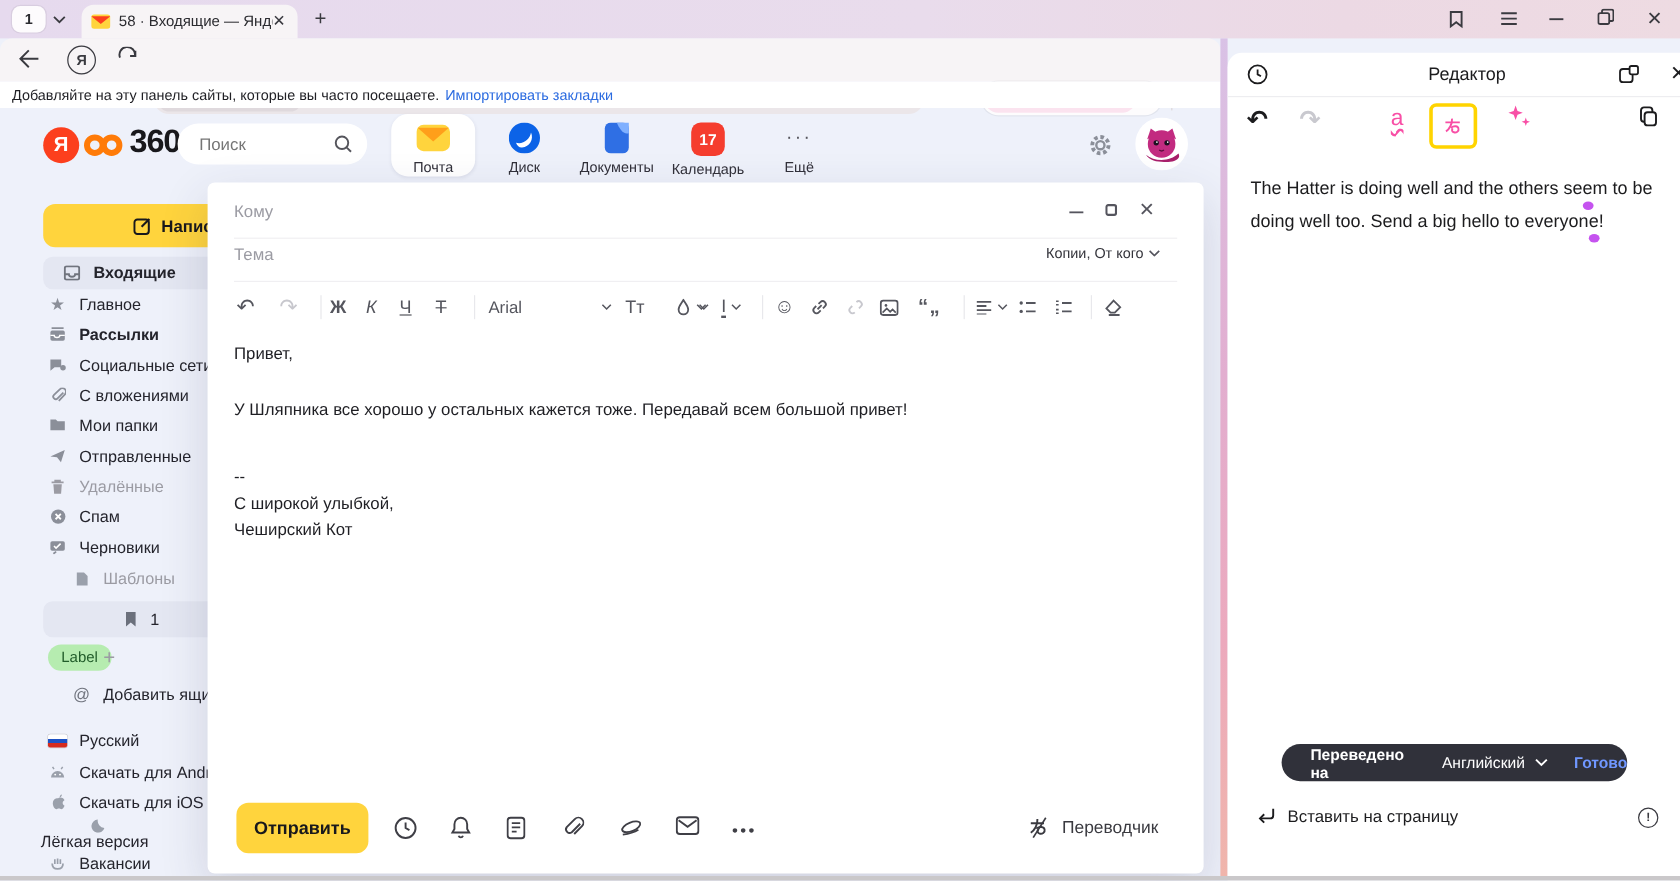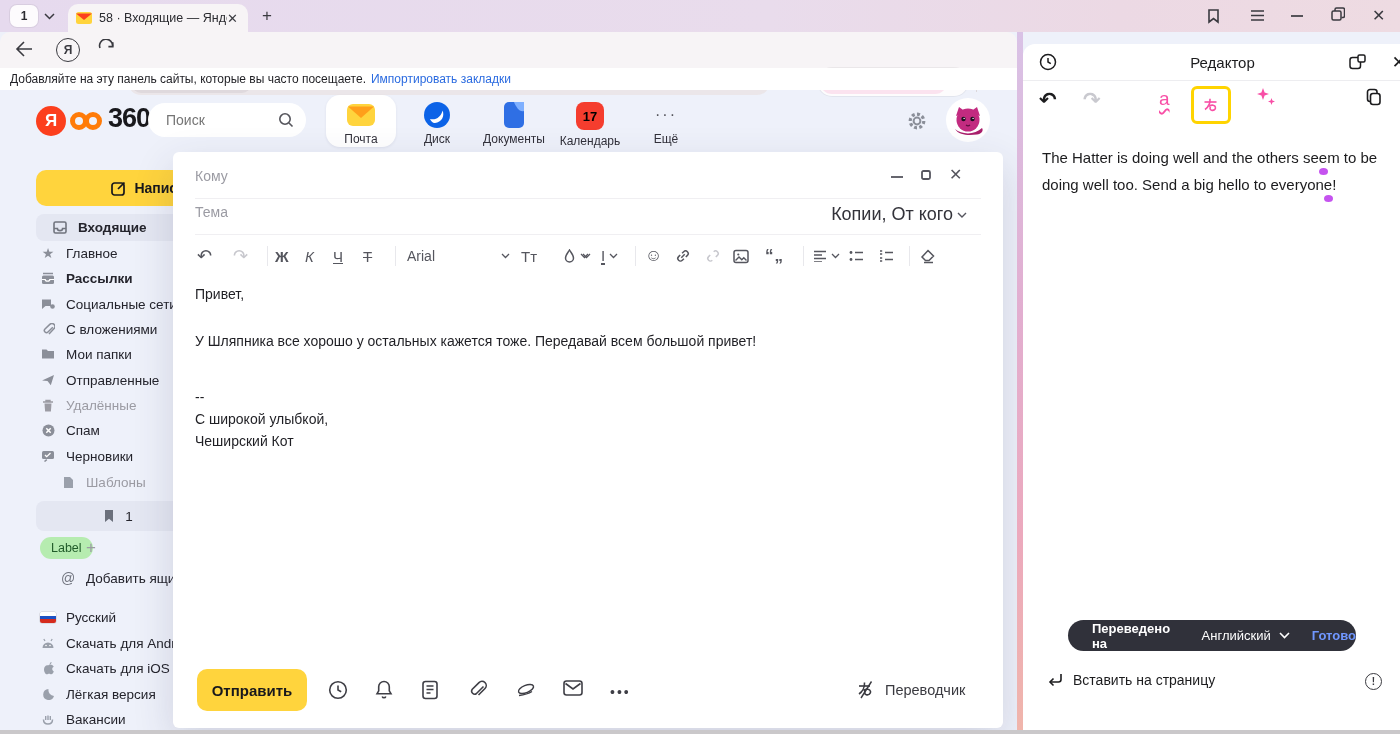--- a/index.html
+++ b/index.html
@@ -27,21 +27,21 @@
   .bmtext{font-size:12px;color:#1f1f24;margin-left:10px;}
   .bmlink{font-size:12px;color:#2b6be0;margin-left:5px;}
   
   .logoYa{left:36px;top:106px;width:30px;height:30px;border-radius:50%;background:#fc3f1d;color:#fff;font-weight:800;font-size:17px;justify-content:center;}
   .logo360{left:106px;top:103px;font-size:27px;font-weight:800;color:#18181c;letter-spacing:-1px;}
   .searchbox{left:148px;top:103px;width:158px;height:34px;background:#fff;border-radius:18px;}
   .searchph{font-size:14px;color:#9b9ba3;margin-left:16px;flex:1;background:transparent;border:none;outline:none;width:90px;}
   .appcol{top:95px;width:70px;text-align:center;}
   .applabel{font-size:12px;color:#32313a;margin-top:4px;}
   .appactive{background:#fff;border-radius:14px;box-shadow:0 1px 3px rgba(40,40,80,.08);}
-  .calicon{width:28px;height:28px;border-radius:8px;background:#f53d2e;color:#000000;font-size:13px;font-weight:700;display:flex;align-items:center;justify-content:center;margin:0 auto;}
+  .calicon{width:28px;height:28px;border-radius:8px;background:#f53d2e;color:#ffffff;font-size:13px;font-weight:700;display:flex;align-items:center;justify-content:center;margin:0 auto;}
   
   .srow{left:24px;height:24px;display:flex;align-items:center;position:absolute;}
   .sic{width:16px;display:flex;justify-content:center;margin-left:16px;color:#8b8f99;}
   .slabel{font-size:13.5px;color:#24242c;margin-left:10px;white-space:nowrap;}
   .bold{font-weight:700;}
   .muted{color:#9b9ba3;}
   .selrow{left:36px;top:214px;width:164px;height:27px;background:#e4e7f2;border-radius:8px;position:absolute;display:flex;align-items:center;}
   .cntpill{left:36px;top:501px;width:164px;height:30px;background:#e4e7f2;border-radius:8px;position:absolute;display:flex;align-items:center;justify-content:center;}
   .composebtn{left:36px;top:170px;width:240px;height:36px;background:#ffd43d;border-radius:10px;position:absolute;display:flex;align-items:center;justify-content:center;font-size:14px;font-weight:700;color:#18181c;}
   .labeltag{left:40px;top:537px;height:22px;background:#b6ecb0;border-radius:11px;padding:0 11px;font-size:12.5px;color:#215c2a;display:inline-flex;align-items:center;position:absolute;}
@@ -401,21 +401,21 @@
     </div>
     <div class="srow" style="top:656px;">
       <span class="sic">
           <svg width="13" height="14">
             <path d="M9.5 1c.2 1.1-.6 2.2-1.7 2.4C7.6 2.2 8.5 1.1 9.5 1z" fill="#9aa0ab"></path>
             <path d="M6.8 4c1.2-.6 2.4-.5 3.3.1 1 .6 1.6 1.7 1.6 1.7s-1.5.7-1.5 2.3 1.6 2.3 1.6 2.3-1.1 2.9-2.7 2.9c-.8 0-1-.5-2-.5s-1.3.5-2.1.5C3.4 13.3 2 10.6 2 8.4 2 6 3.6 4.3 5.3 4.2c.6 0 1.1.2 1.5-.2z" fill="#9aa0ab"></path>
           </svg>
         </span>
       <span class="slabel">Скачать для iOS</span>
     </div>
-    <div class="srow" style="top:682px;">
+    <div class="srow" style="top:682px;flex-direction:column;">
       <span class="sic">
           <svg width="13" height="12">
             <path d="M12 8A5.5 5.5 0 116.5 1a6 6 0 005.5 7z" fill="#9aa0ab"></path>
           </svg>
         </span>
       <span class="slabel">Лёгкая версия</span>
     </div>
     <div class="srow" style="top:707px;">
       <span class="sic">
           <svg width="14" height="12">
@@ -436,21 +436,21 @@
       </div>
     <div class="abs" style="left:748px;top:18px;">
         <svg width="10" height="10">
           <rect x="1" y="1" width="8" height="8" rx="1.5" fill="none" stroke="#55555e" stroke-width="1.8"></rect>
         </svg>
       </div>
     <div class="abs" style="left:776px;top:13px;font-size:16px;color:#55555e;">✕</div>
     <div class="divider" style="top:46px;"></div>
     <div class="abs fieldlabel" style="left:22px;top:52px;">Тема</div>
     <div class="abs flex" style="right:36px;top:52px;">
-      <span style="font-size:18px;color:#33333a;">Копии, От кого</span>
+      <span style="font-size:12px;color:#33333a;">Копии, От кого</span>
       <span class="chevd">
           <svg width="10" height="6">
             <path d="M1 1l4 4 4-4" stroke="#55555e" stroke-width="1.4" fill="none"></path>
           </svg>
         </span>
     </div>
     <div class="divider" style="top:82px;"></div>
 
     <div class="tbtn" style="left:24px;font-size:18px;">↶</div>
     <div class="tbtn dis" style="left:60px;font-size:18px;">↷</div>

